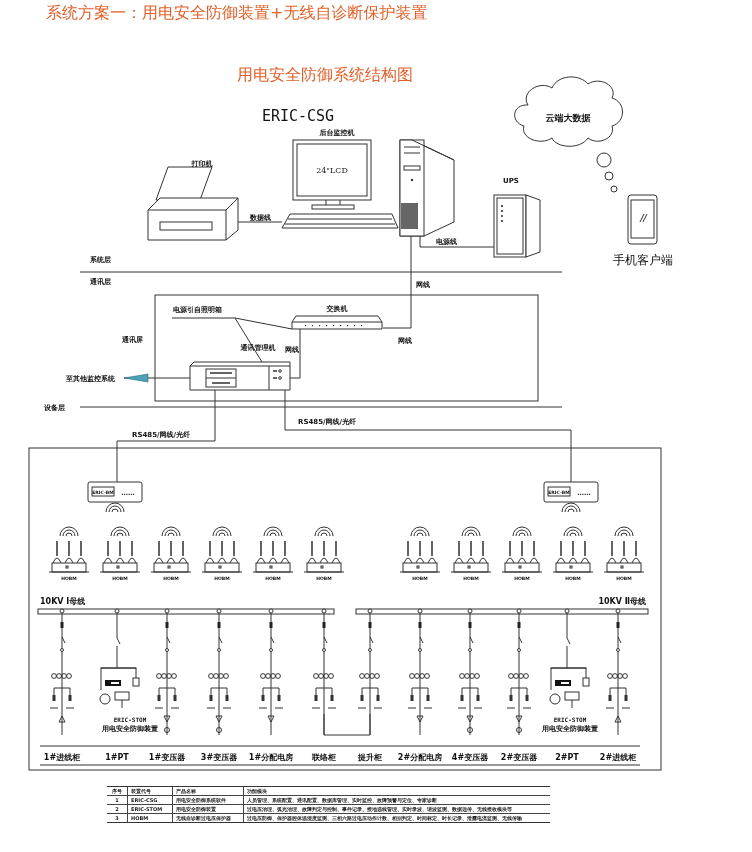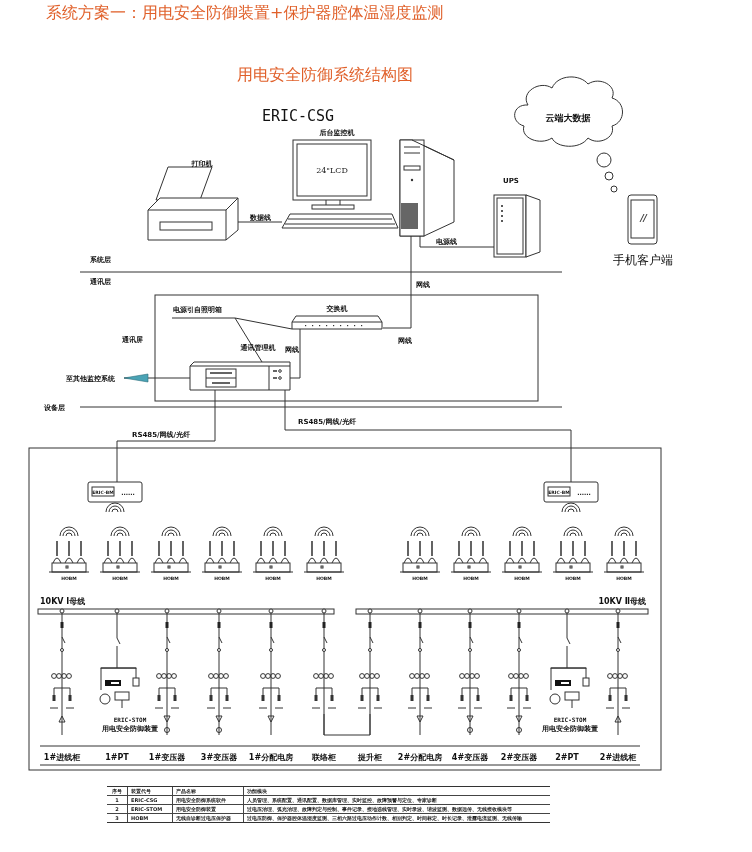--- a/index.html
+++ b/index.html
@@ -17,21 +17,21 @@
   .spec-table .c0{width:14px;text-align:center;}
   .spec-table .c1{width:38px;}
   .spec-table .c2{width:64px;}
   .spec-table .c3{width:300px;}
   .spec-table tr:first-child th{border-top:1.5px solid #333;}
   .spec-table tr:last-child td{border-bottom:1.5px solid #333;}
 </style>
 </head>
 <body>
 
-<div class="page-heading">系统方案一：用电安全防御装置+保护器腔体温湿度监测</div>
+<div class="page-heading">系统方案一：用电安全防御装置+无线自诊断保护装置</div>
 
 <svg width="752" height="852" viewBox="0 0 752 852">
 
   <text x="325" y="80" text-anchor="middle" font-size="16" fill="#e0602a" class="t" style="fill:#e0602a">用电安全防御系统结构图</text>
   <text x="298" y="121" text-anchor="middle" font-size="15" class="t" style="font-family:'DejaVu Sans Mono',monospace;fill:#111">ERIC-CSG</text>
 
   <g>
     <polygon points="168,167 212,167 200,200 156,200" class="box"></polygon>
     <polygon points="148,210 160,198 238,198 238,230 226,240 148,240" class="box"></polygon>
     <polyline points="226,240 226,210 148,210" class="ln"></polyline>

